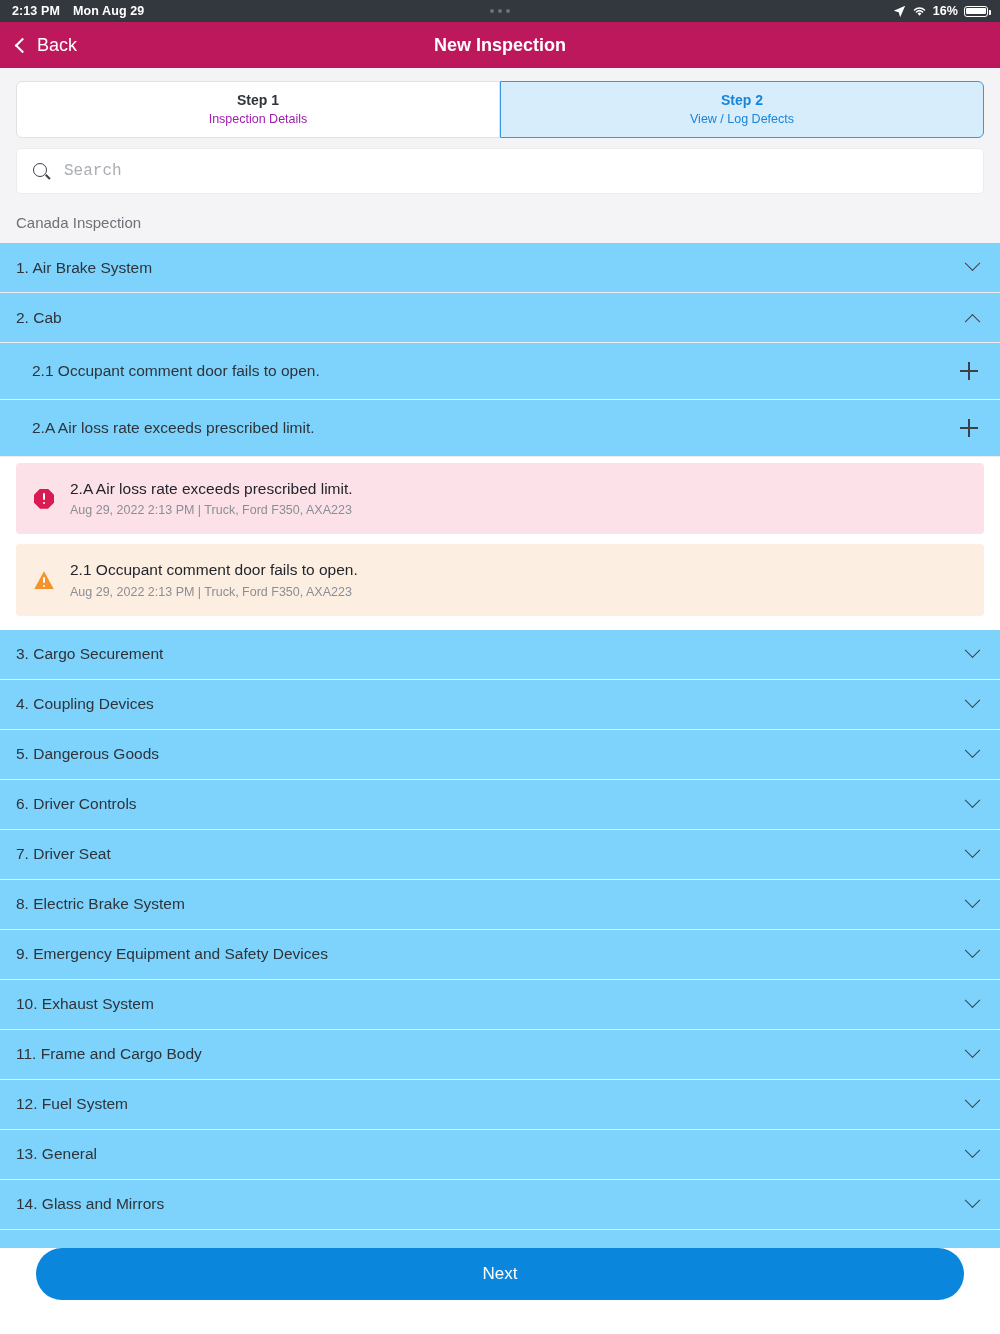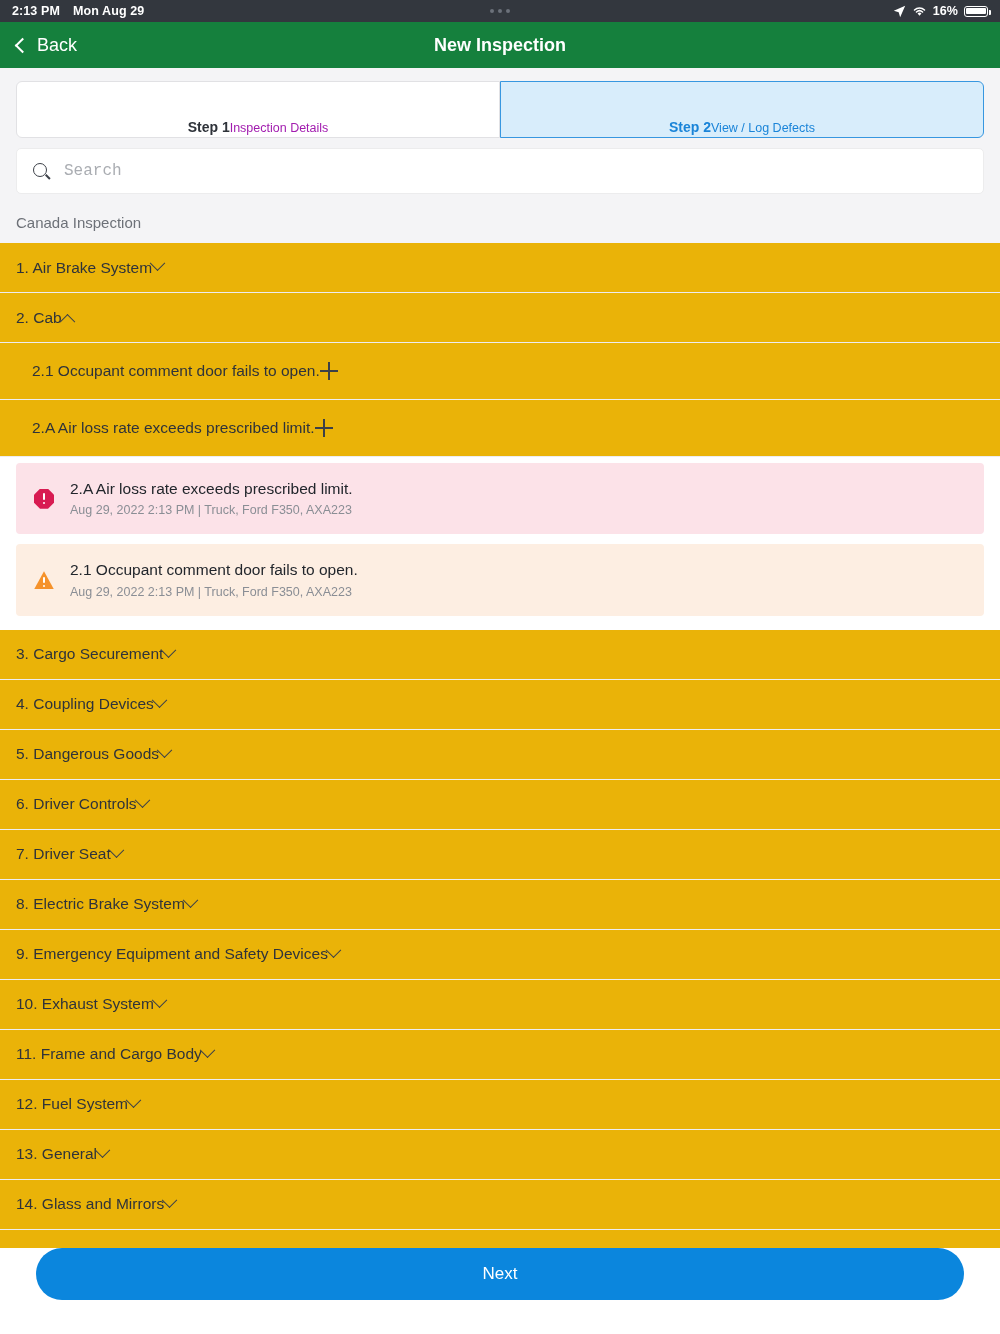--- a/index.html
+++ b/index.html
@@ -34,41 +34,41 @@
     position: relative; display: inline-block;
   }
   .sb-batt::after {
     content:""; position: absolute; right: -3.6px; top: 3px;
     width: 2px; height: 5px; background: #ffffff; border-radius: 0 1px 1px 0;
   }
   .sb-batt i { position:absolute; left:1.3px; top:1.3px; bottom:1.3px; right:1.3px; background:#fff; border-radius:1px; display:block;}
 
   
   .navbar {
-    height: 46px; background: #15803d; color: #ffffff;
+    height: 46px; background: #be185d; color: #ffffff;
     display: flex; align-items: center; position: relative;
   }
   .nav-back {
     display: flex; align-items: center; gap: 9px;
     padding: 0 14px; height: 100%; cursor: pointer;
   }
   .nav-back-label { font-size: 18px; font-weight: 400; }
   .chev-left { width: 11px; height: 11px; border-left: 2px solid #fff; border-bottom: 2px solid #fff;
     transform: rotate(45deg); margin-left: 3px; }
   .nav-title {
     position: absolute; left: 50%; top: 50%; transform: translate(-50%,-50%);
     font-size: 18px; font-weight: 700;
   }
 
   
   .steps-wrap { padding: 13px 16px 0 16px; background: #f4f4f6; }
   .steps { display: flex; border-radius: 6px; overflow: visible; }
   .step {
     flex: 1; height: 57px; background: #ffffff;
-    display: flex; flex-direction: row; align-items: flex-end; justify-content: center;
+    display: flex; flex-direction: column; align-items: center; justify-content: center;
     border: 1px solid #e1e1e4; cursor: pointer;
   }
   .step:first-child { border-radius: 6px 0 0 6px; }
   .step:last-child { border-radius: 0 6px 6px 0; }
   .step.active { background: #d8edfb; border: 1.6px solid #3797e0; }
   .step-title { font-size: 14px; font-weight: 700; color: #2f333a; line-height: 1.35; }
   .step-sub { font-size: 12.5px; color: #a21caf; line-height: 1.45; }
   .step.active .step-title, .step.active .step-sub { color: #1a84d8; }
 
   
@@ -95,23 +95,23 @@
 
   
   .section-head {
     padding: 20px 16px 12px 16px; background: #f4f4f6;
     font-size: 15px; color: #6d7178;
   }
 
   
   .list { background: #ffffff; }
   .row {
-    display: flex; align-items: center; justify-content: flex-start;
+    display: flex; align-items: center; justify-content: space-between;
     height: 50px; padding: 0 22px 0 16px;
-    border-bottom: 1px solid #ededf0; background: #eab308; cursor: pointer;
+    border-bottom: 1px solid #ededf0; background: #7dd3fc; cursor: pointer;
   }
   .row-label { font-size: 15.5px; color: #2f333a; }
   .row.sub { height: 57px; padding-left: 32px; }
   .row.sub .row-label { font-size: 15.5px; color: #2f333a; }
 
   .chev {
     width: 11px; height: 11px; border-right: 1.7px solid #3c4048;
     border-bottom: 1.7px solid #3c4048; flex: none;
   }
   .chev.down { transform: rotate(45deg) translate(-3px,-3px); }

